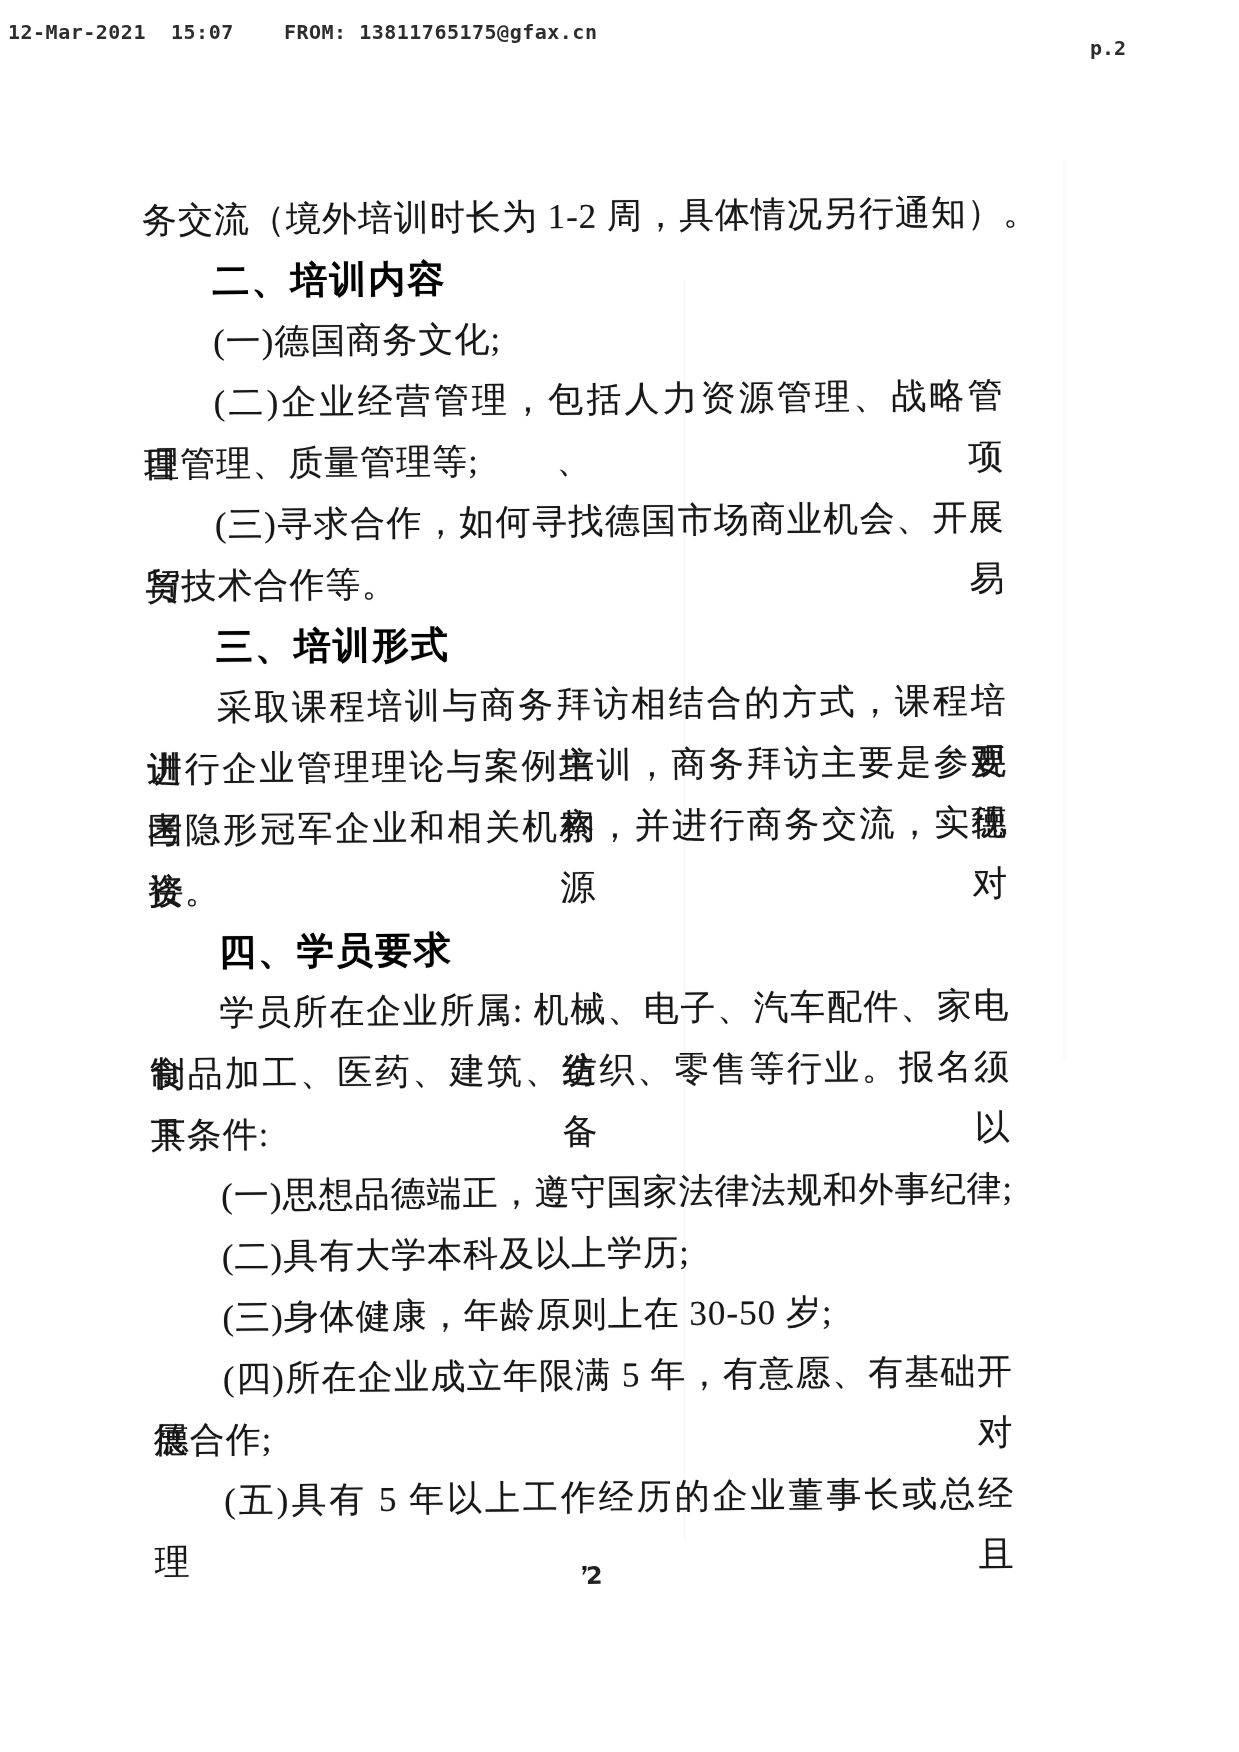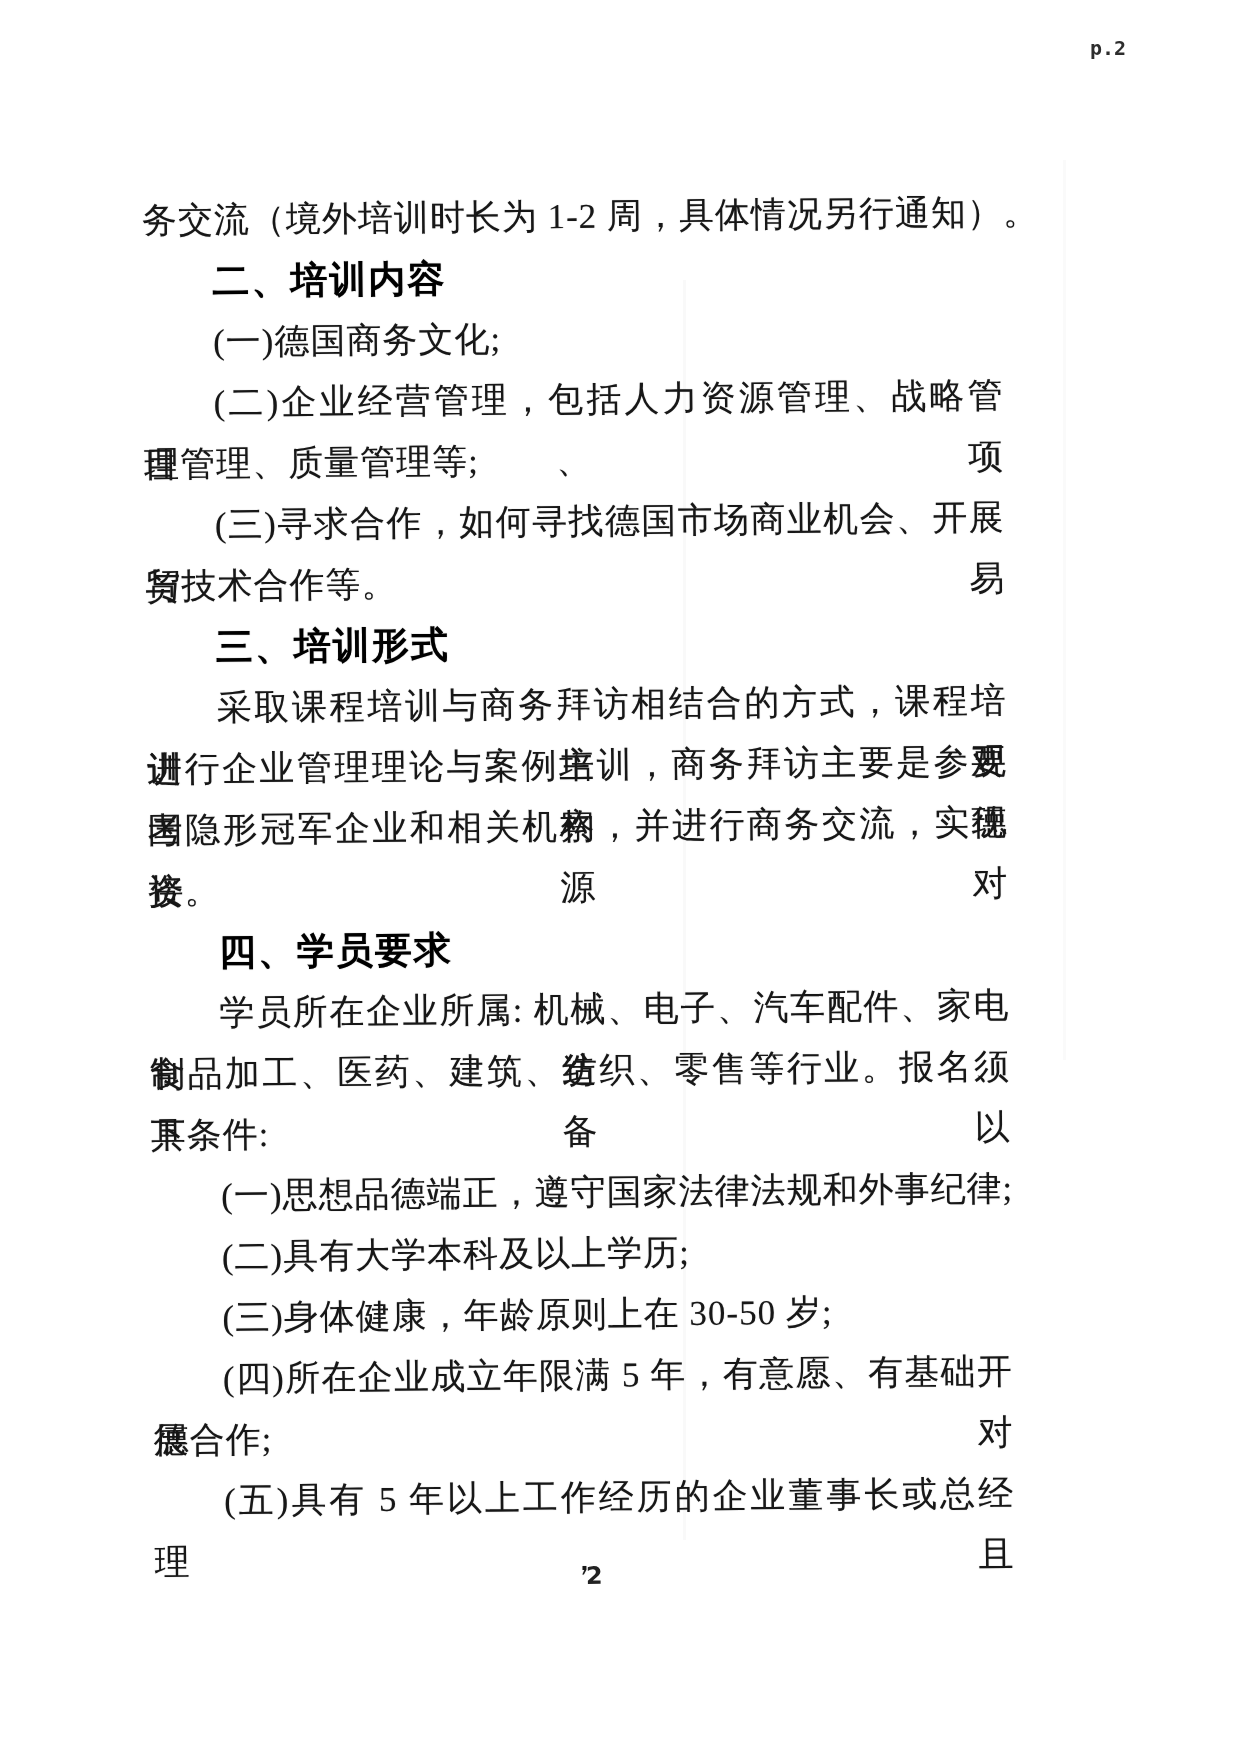--- a/index.html
+++ b/index.html
@@ -98,20 +98,21 @@
 </style>
 </head>
 <body>
 
 <div class="page">
 
   <div class="streak s1"></div>
   <div class="streak s2"></div>
 
   <div class="fax-header">
+    <span class="hdr-left">12-Mar-2021  15:07    FROM: 13811765175@gfax.cn</span>
     <span class="hdr-right">p.2</span>
   </div>
 
   <div class="doc">
     <div class="line">务交流（境外培训时长为 1-2 周，具体情况另行通知）。</div>
     <div class="line heading indent">二、培训内容</div>
     <div class="line indent">(一)德国商务文化;</div>
     <div class="line indent jf">(二)企业经营管理，包括人力资源管理、战略管理、项</div>
     <div class="line">目管理、质量管理等;</div>
     <div class="line indent jf">(三)寻求合作，如何寻找德国市场商业机会、开展贸易</div>

